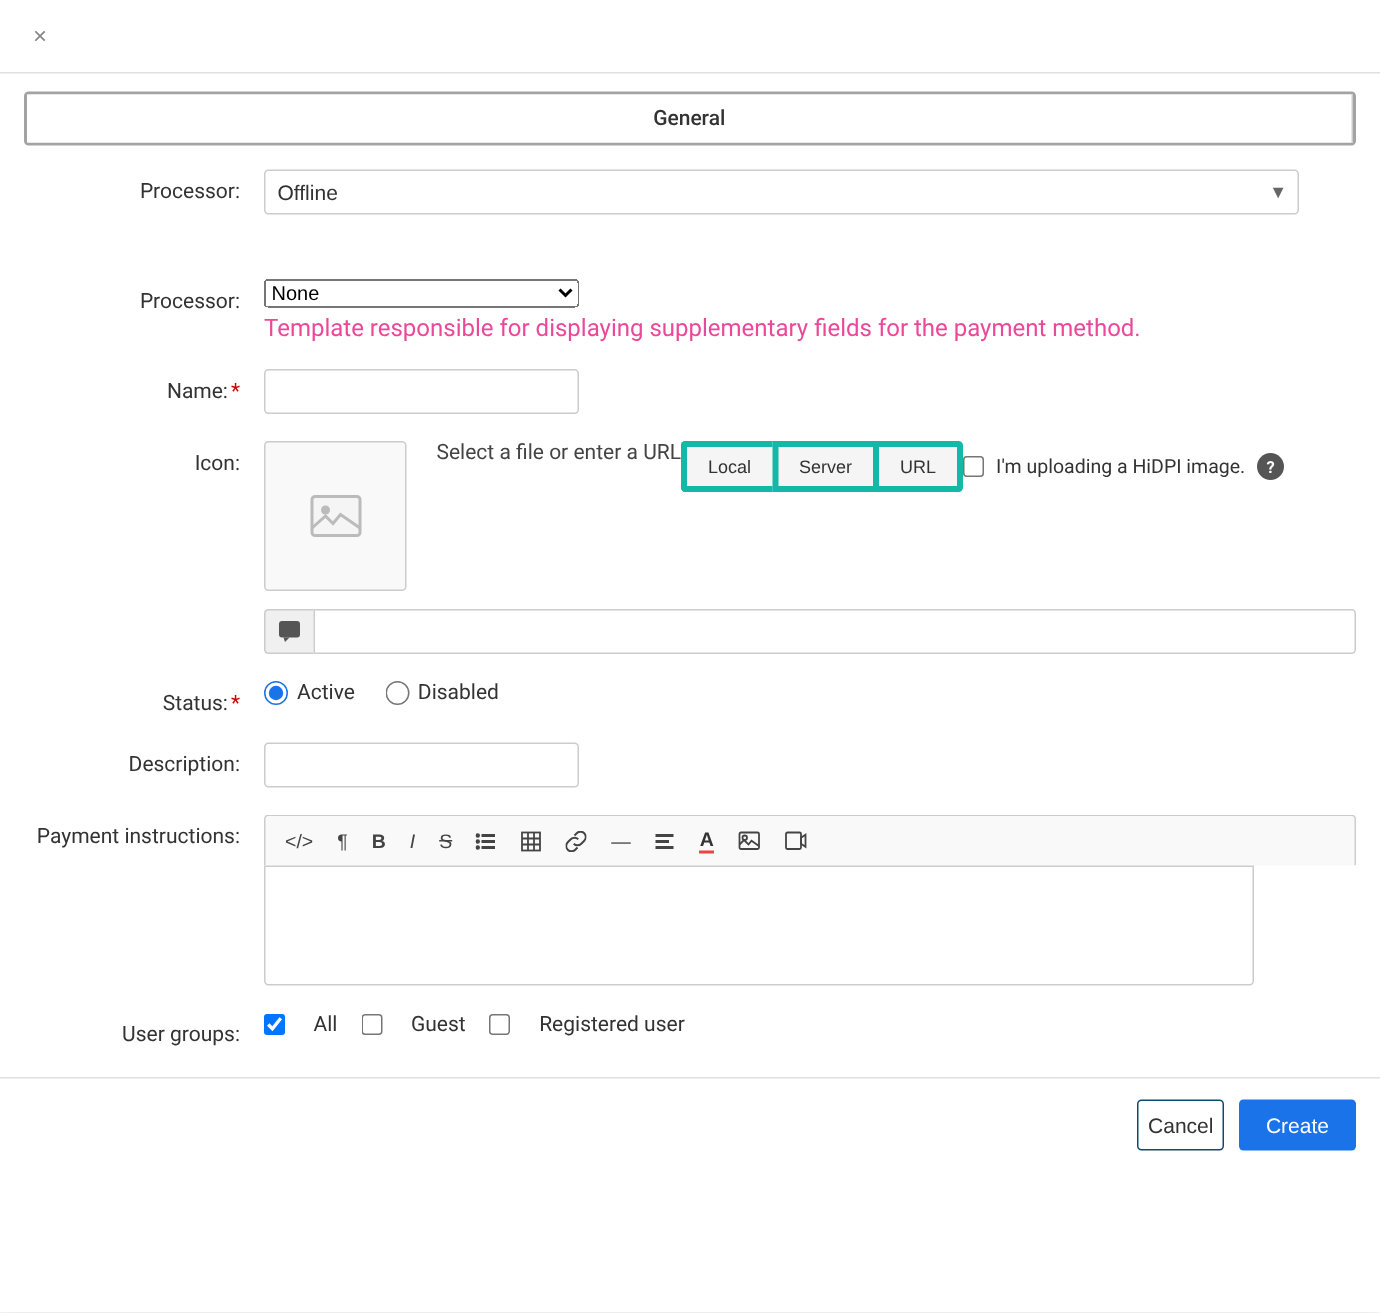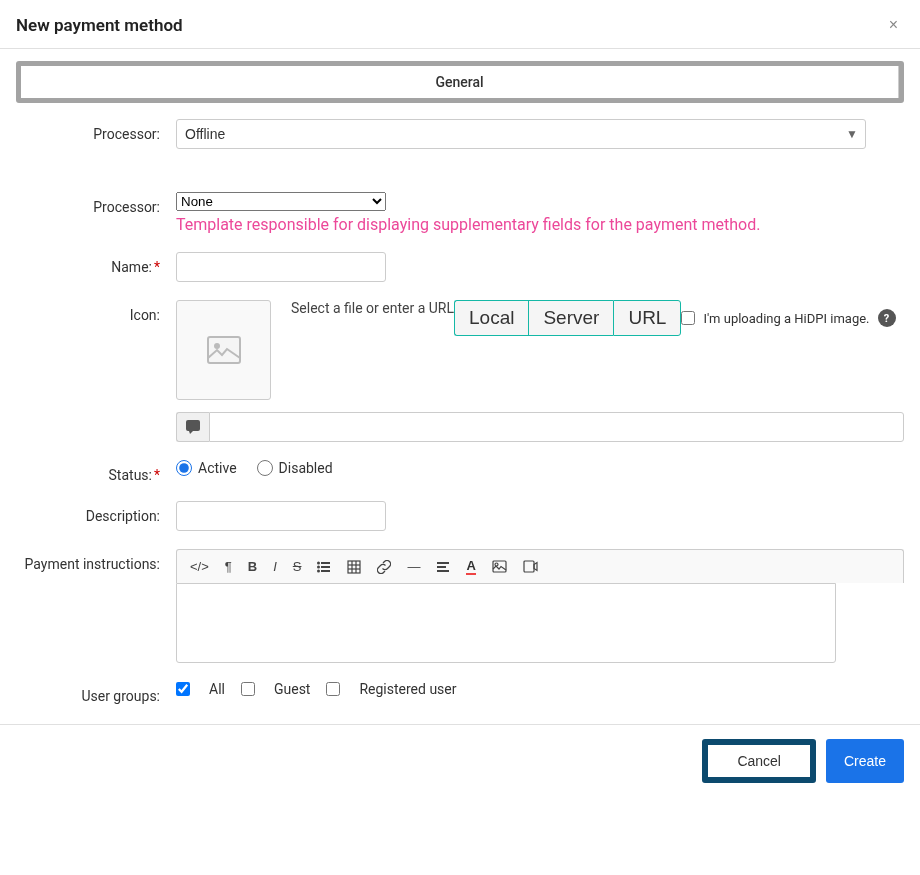--- a/index.html
+++ b/index.html
@@ -37,21 +37,21 @@
       font-size: 16px;
       color: #888;
       cursor: pointer;
       padding: 2px 6px;
     }
     .modal-body {
       padding: 0;
       overflow-y: auto;
     }
     .tab-bar {
-      border: 5px solid #a3a3a3;
+      border: 2px solid #a3a3a3;
       margin: 12px 16px 0;
       border-radius: 3px;
     }
     .tab-item {
       display: inline-block;
       padding: 8px 20px;
       font-size: 14px;
       color: #333;
       background: #f9f9f9;
       border-right: 1px solid #ccc;
@@ -168,23 +168,23 @@
       font-size: 14px;
       color: #444;
       margin-bottom: 4px;
     }
     .btn-group {
       display: flex;
       gap: 0;
     }
     .btn-group .btn {
       padding: 6px 14px;
-      border: 1px solid #14b8a6;
+      border: 4px solid #14b8a6;
       background: #f5f5f5;
-      font-size: 19px;
+      font-size: 12px;
       cursor: pointer;
       color: #333;
     }
     .btn-group .btn:not(:last-child) {
       border-right: none;
     }
     .btn-group .btn:first-child {
       border-radius: 3px 0 0 3px;
     }
     .btn-group .btn:last-child {
@@ -308,22 +308,22 @@
     }
     .modal-footer {
       display: flex;
       justify-content: flex-end;
       gap: 10px;
       padding: 14px 16px;
       border-top: 1px solid #e0e0e0;
       margin-top: 20px;
     }
     .btn-cancel {
-      padding: 8px 29px;
-      border: 6px solid #0c4a6e;
+      padding: 8px 6px;
+      border: 1px solid #0c4a6e;
       background: #fff;
       color: #333;
       border-radius: 3px;
       font-size: 14px;
       cursor: pointer;
     }
     .btn-create {
       padding: 8px 18px;
       border: none;
       background: #1a73e8;
@@ -335,21 +335,20 @@
     .form-row-icon {
       align-items: flex-start;
     }
   </style>
 </head>
 <body>
 
 <div class="modal">
 
   <div class="modal-header">
-    <span class="modal-title">New payment method</span>
     <button class="close-btn">×</button>
   </div>
 
   <div class="modal-body">
 
     <div class="tab-bar">
       <div class="tab-item active">General</div>
     </div>
 
     <div class="form-area">

